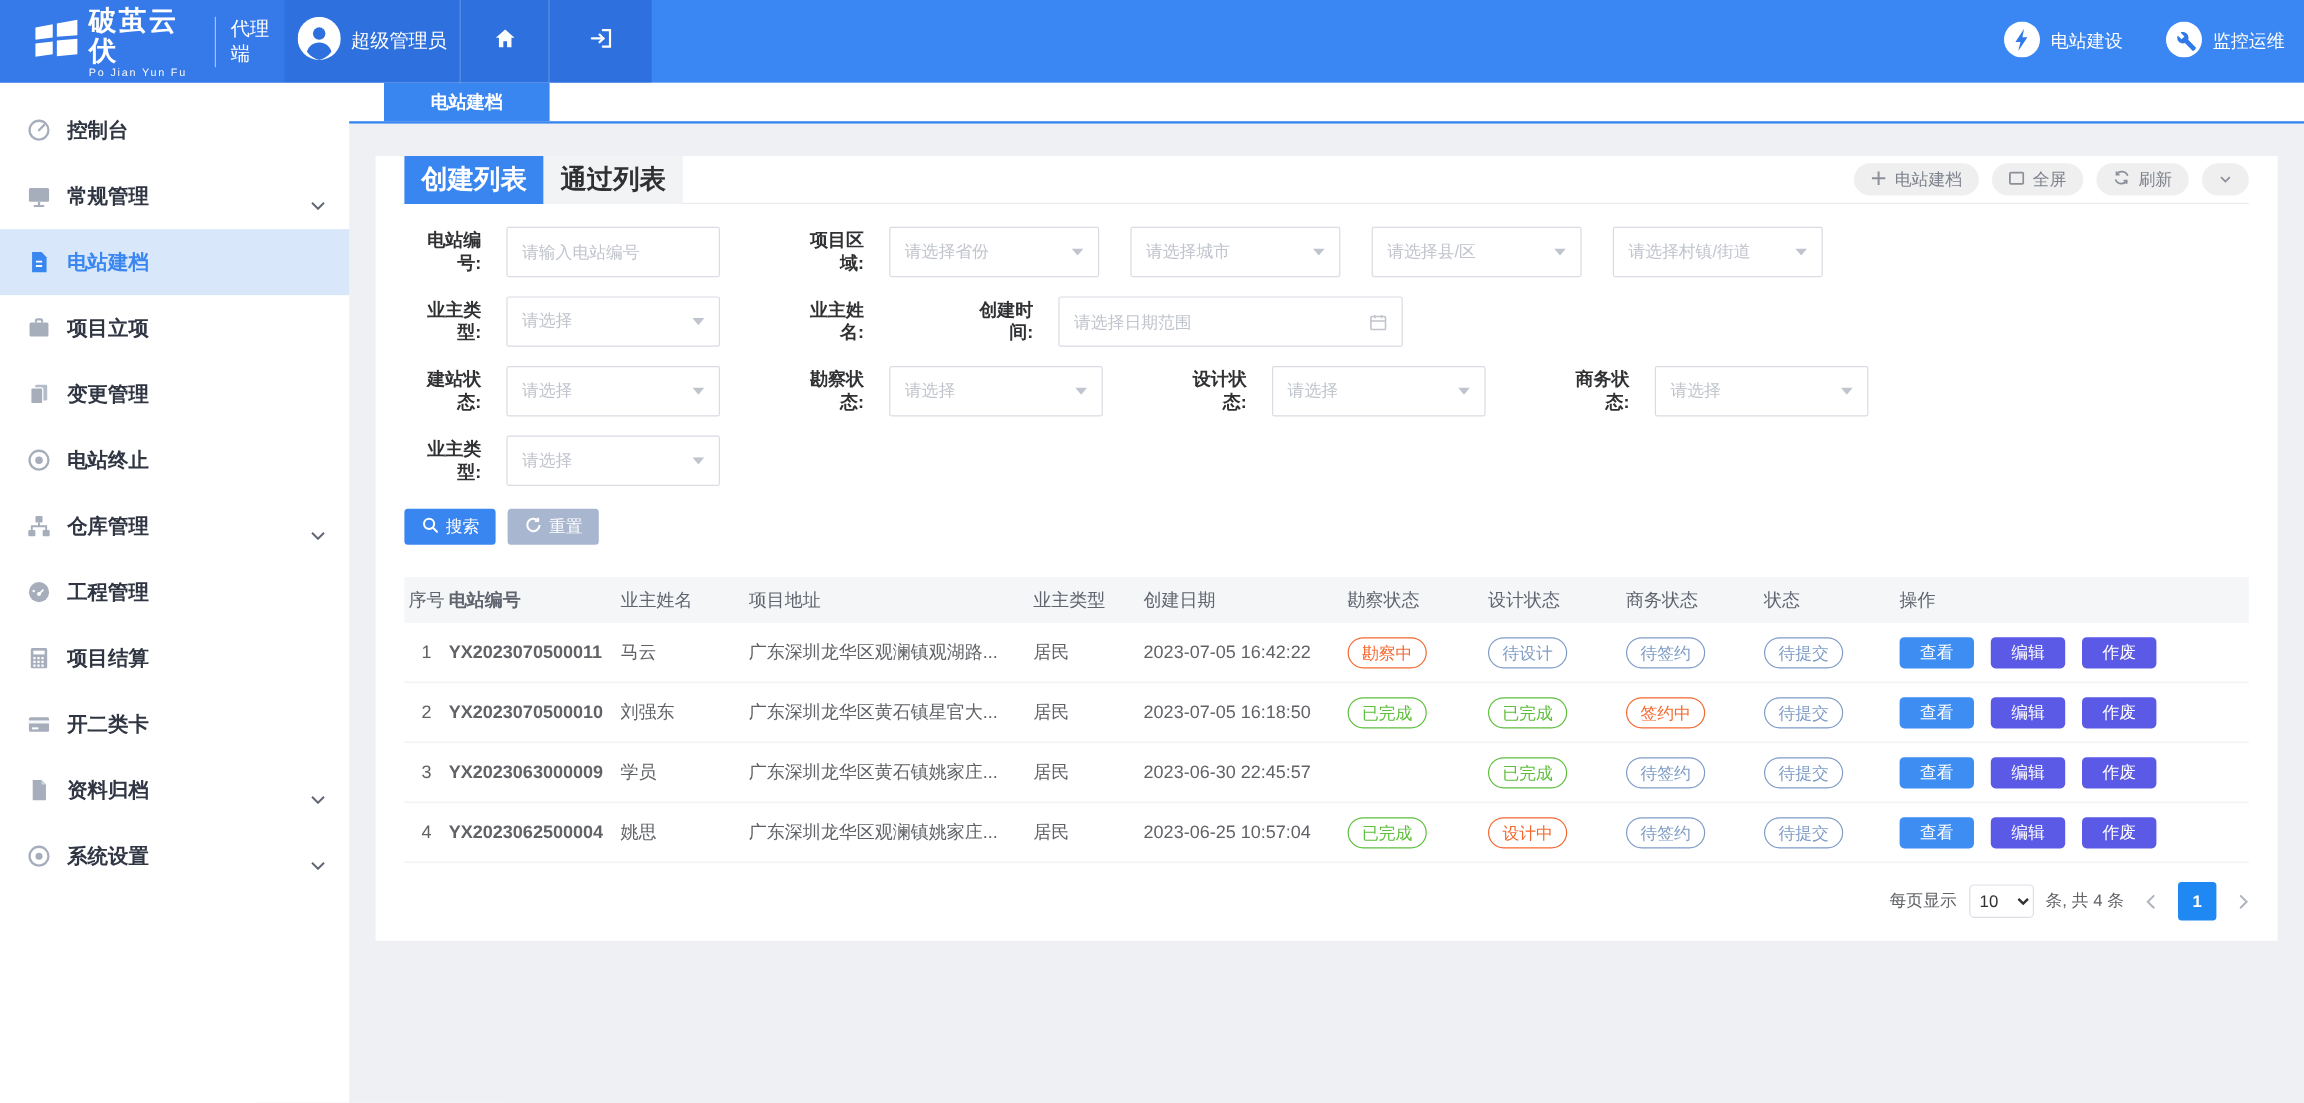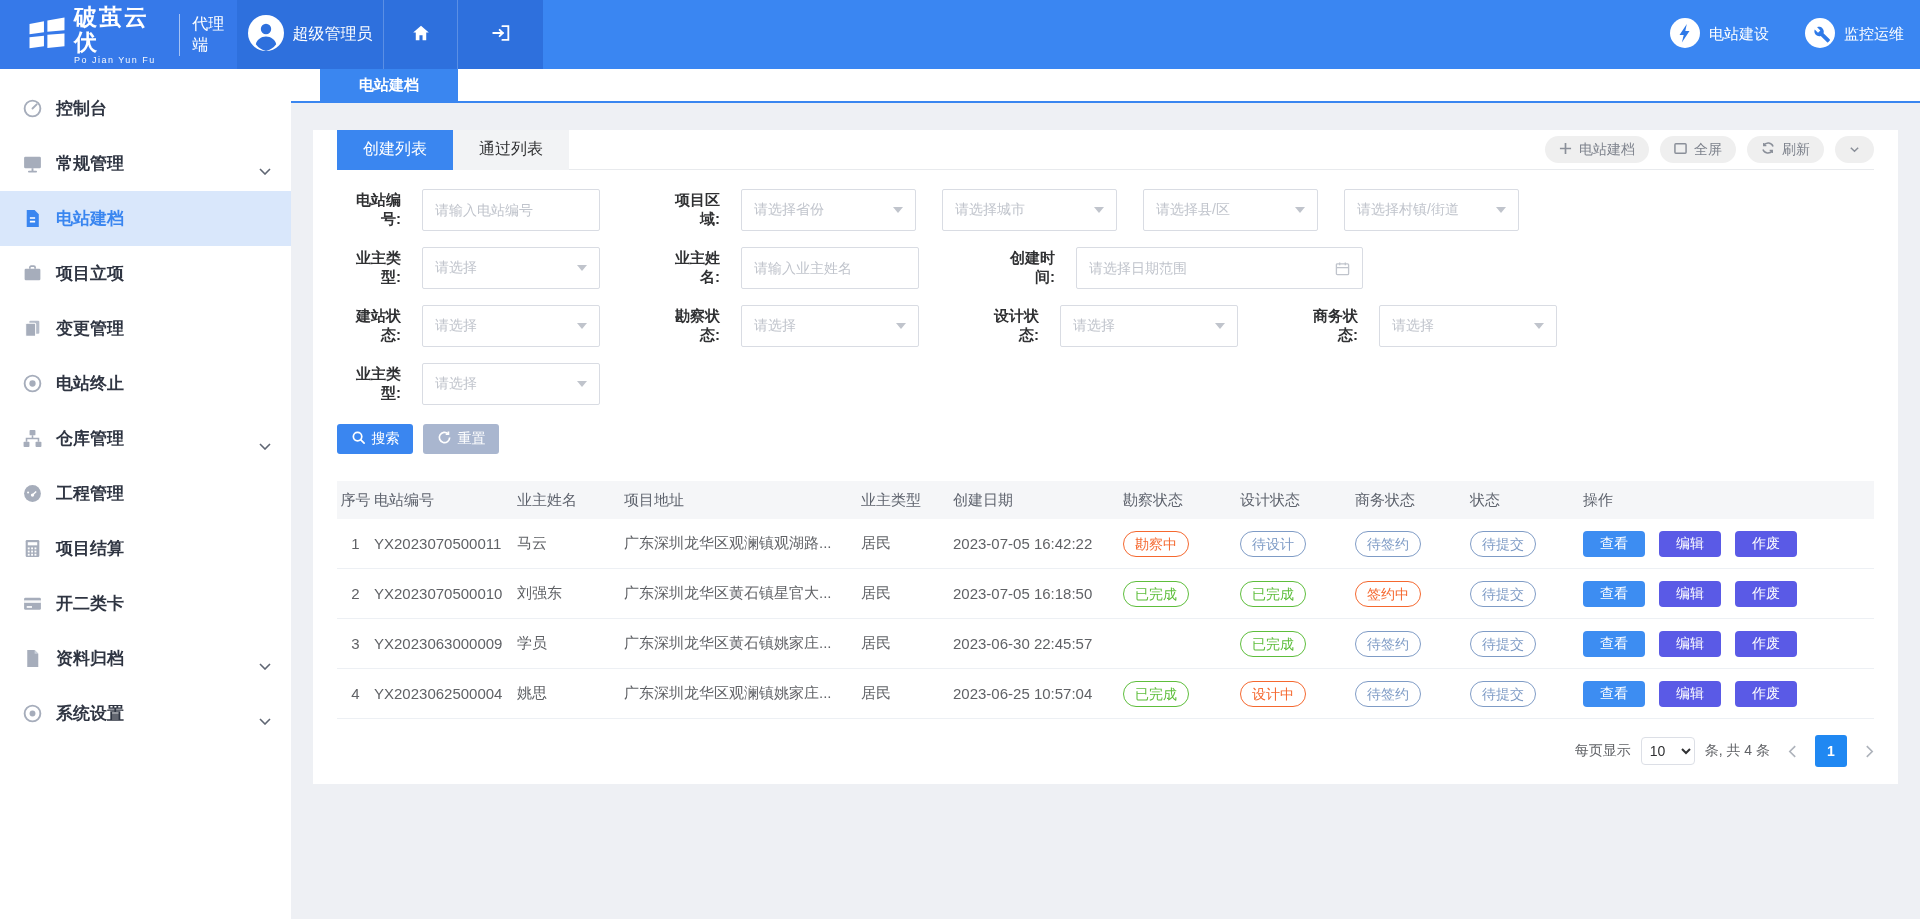--- a/index.html
+++ b/index.html
@@ -35,21 +35,21 @@
            font-size:14px; color:#5a5e66; }
   .tabline { background:#fff; border-bottom:2px solid #3a86f0; height:34px; padding-left:29px; }
   .page-tab { width:138px; height:32px; background:#3a86f0; color:#fff; font-size:15px; font-weight:bold;
               display:flex; align-items:center; justify-content:center; }
   .gap { height:27px; }
 
   
   .card { margin:0 22px; background:#fff; height:654px; padding:0 24px; }
   .tabs-row { height:40px; display:flex; align-items:center; border-bottom:1px solid #e8eaed; }
   .ctab { width:116px; height:40px; display:flex; align-items:center; justify-content:center;
-          font-size:16px; font-weight:normal; cursor:pointer; }
+          font-size:22px; font-weight:bold; cursor:pointer; }
   .ctab.active { background:#3a86f0; color:#fff; }
   .ctab.inactive { background:#f2f3f5; color:#303133; }
   .toolbar { margin-left:auto; display:flex; align-items:center; }
   .tbtn { height:27px; border-radius:14px; background:#efefef; border:none; color:#7d828c;
           font-size:14px; display:flex; align-items:center; gap:7px; padding:0 14px; margin-left:11px; cursor:pointer; }
 
   
   .filters { padding-top:19px; }
   .frow { display:flex; align-items:center; height:42px; margin-bottom:16px; }
   .fgroup { display:flex; align-items:center;gap:16px; }
@@ -72,21 +72,21 @@
   .sbtn { width:76px; height:30px; border:none; border-radius:3px; color:#fff; font-size:14px;
           display:flex; align-items:center; justify-content:center; gap:6px; cursor:pointer; font-family:inherit; }
   .sbtn.search { background:#3a86f0; }
   .sbtn.reset  { background:#a9b6cf; }
 
   
   .table { margin-top:27px; }
   .thead { height:38px; background:#f5f6f8; display:flex; align-items:center; font-size:15px; color:#5f646e; }
   .trow  { height:50px; display:flex; align-items:center; border-bottom:1px solid #edf0f4;
            font-size:15px; color:#606266; }
-  .c0{width:37px;text-align:center;} .c1{width:143px;} .c2{width:107px;} .c3{width:237px;}
+  .c0{width:37px;text-align:center;} .c1{width:143px;font-weight:bold;} .c2{width:107px;} .c3{width:237px;}
   .c4{width:92px;} .c5{width:170px;} .c6{width:117px;} .c7{width:115px;} .c8{width:115px;}
   .c9{width:113px;} .c10{width:267px; display:flex; align-items:center;}
   .thead > div:first-child { margin-left:0; }
   .badge { display:inline-block; height:26px; line-height:24px; border:1px solid; border-radius:13px;
            padding:0 11px; font-size:14px; background:#fff; }
   .tone-orange { color:#f5682f; }
   .tone-green  { color:#5ebe3c; }
   .tone-steel  { color:#7f9cc6; }
   .act { width:62px; height:26px; border:none; border-radius:4px; color:#fff; font-size:14px;
          margin-right:14px; cursor:pointer; font-family:inherit; }
@@ -421,23 +421,20 @@
               <span class="ph">请选择</span>
               <span class="caret">
                   <svg viewBox="0 0 10 6" width="10" height="6">
                     <path d="M0 0l5 6 5-6z" fill="#c0c4cc"></path>
                   </svg>
                 </span>
             </div>
           </div>
           <div class="fgroup">
             <span class="flabel">业主姓名:</span>
-            <div class="fctl w178">
-              <input placeholder="请输入业主姓名" style="">
-            </div>
           </div>
           <div class="fgroup ml72">
             <span class="flabel">创建时间:</span>
             <div class="fctl w287">
               <input placeholder="请选择日期范围" style="">
               <span class="caret">
                   <svg viewBox="0 0 16 16" width="15" height="15" fill="none" stroke="#c0c4cc" stroke-width="1.4">
                     <rect x="1.5" y="3" width="13" height="11.5" rx="1"></rect>
                     <path d="M5 1.5v3M11 1.5v3M1.5 7h13"></path>
                   </svg>

